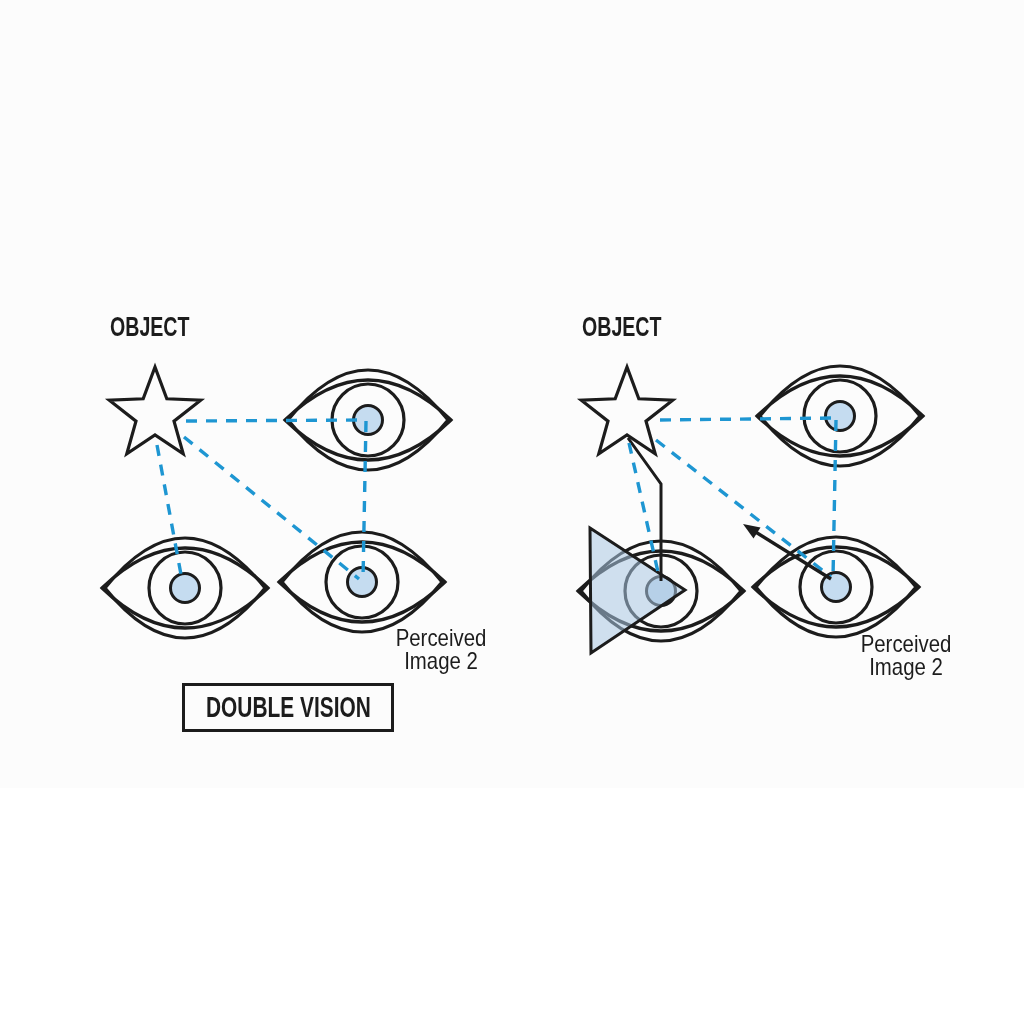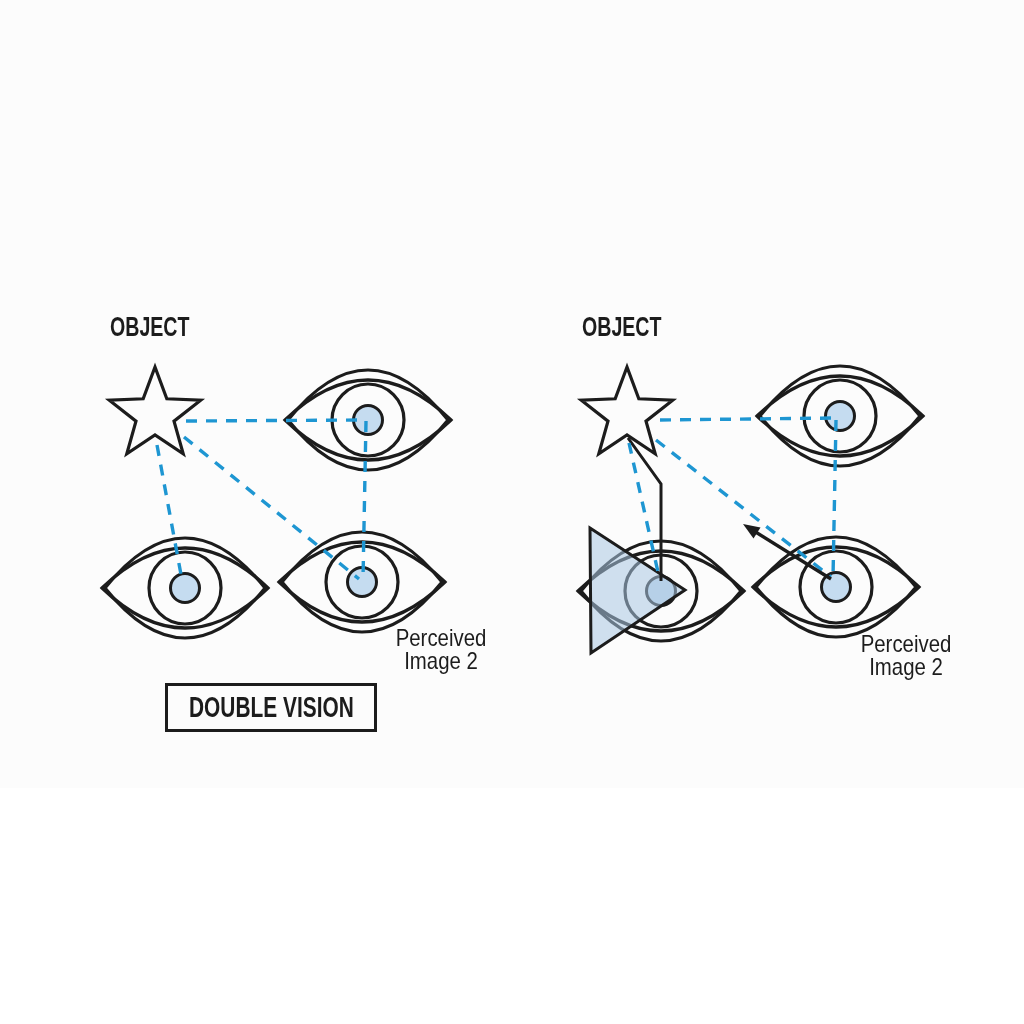--- a/index.html
+++ b/index.html
@@ -38,20 +38,21 @@
   }
 
   .caption-box {
     position: absolute;
     box-sizing: border-box;
     border: 3px solid #1c1c1c;
     background: #fcfcfc;
     display: flex;
     align-items: center;
     justify-content: center;
+    margin-left: 17px;
   }
   .caption-box .cond {
     display: inline-block;
     font-size: 29px;
     font-weight: 600;
     color: #1c1c1c;
     transform: scaleX(0.72);
     transform-origin: center center;
     white-space: nowrap;
   }

